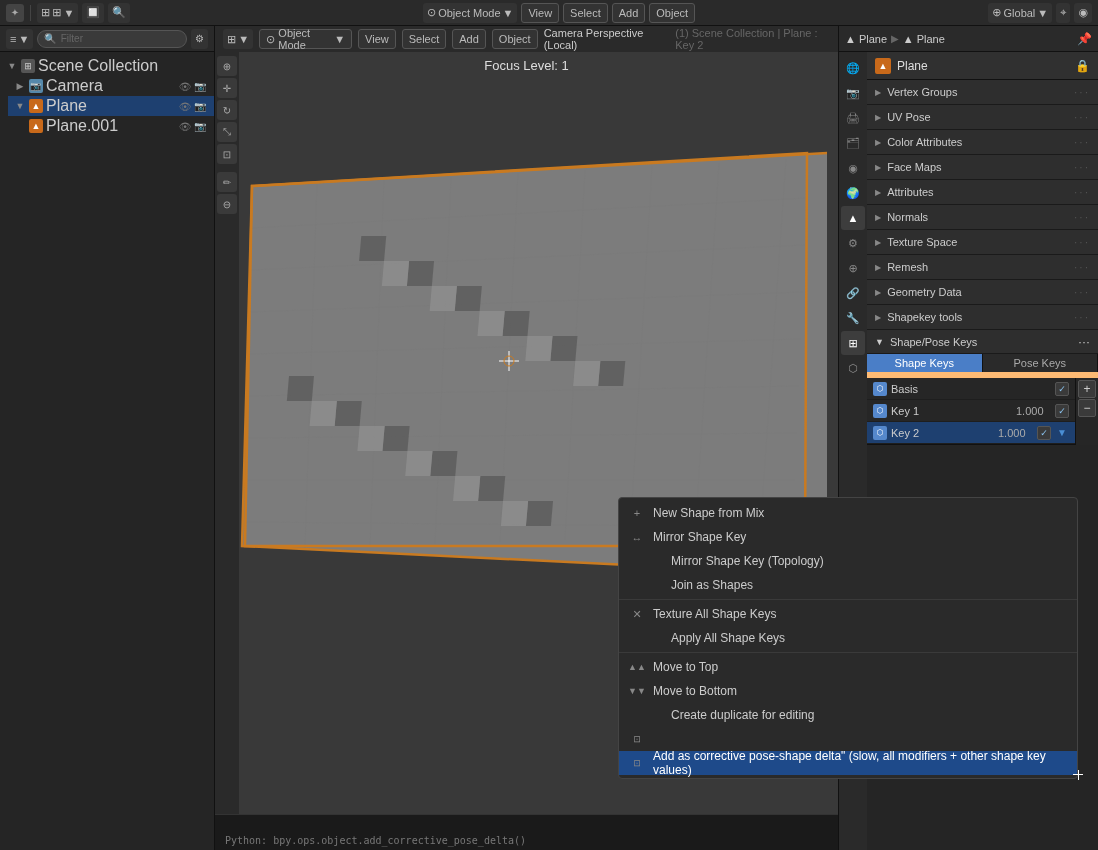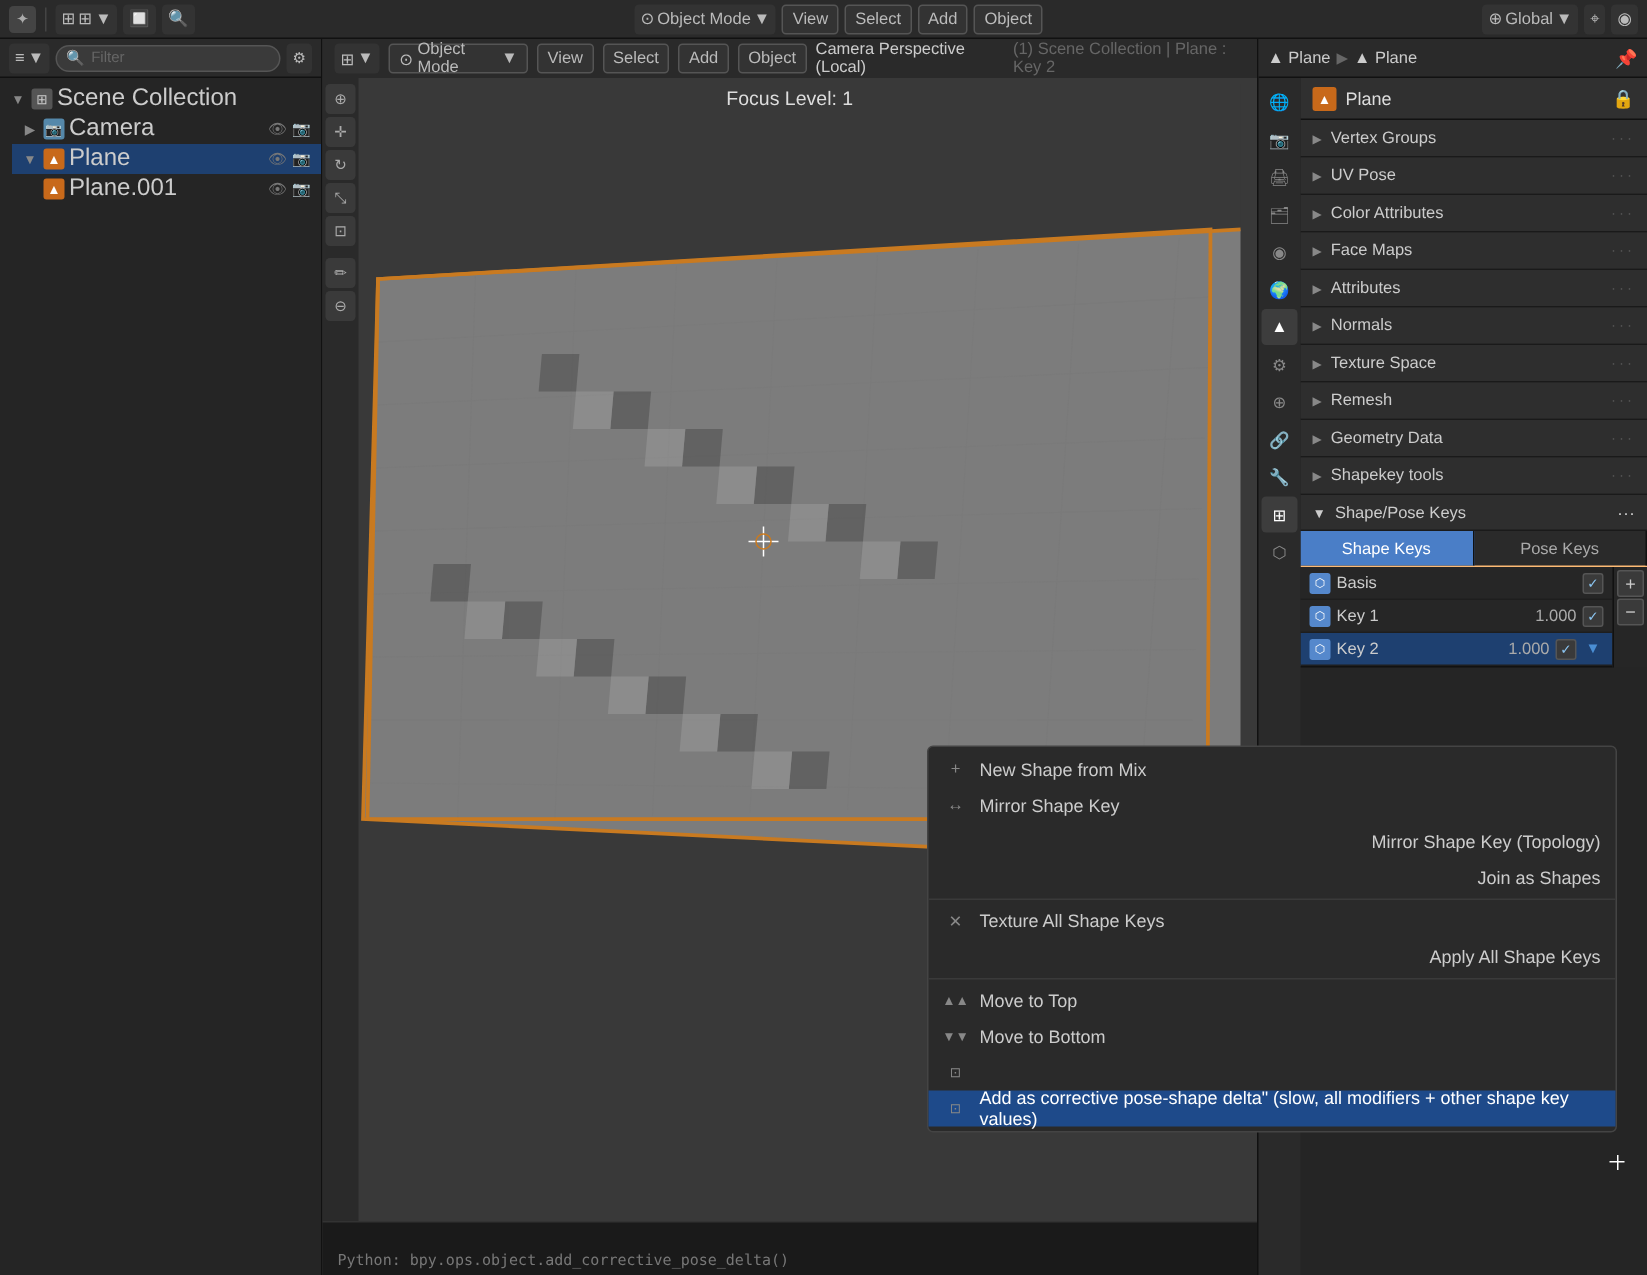--- a/index.html
+++ b/index.html
@@ -298,21 +298,21 @@
       gap: 6px;
       border-bottom: 1px solid #1a1a1a;
     }
     .shape-pose-header .expand-tri { font-size: 9px; color: #ccc; }
     .shape-pose-header .section-title { font-size: 11px; color: #ccc; flex:1; }
 
     .tab-row {
       display: flex;
       height: 24px;
       background: #2a2a2a;
-      border-bottom: 1px solid #fdba74;
+      border-bottom: 6px solid #fdba74;
     }
     .tab-btn {
       flex: 1;
       display: flex; align-items: center; justify-content: center;
       font-size: 11px;
       cursor: pointer;
       color: #aaa;
       border-right: 1px solid #111;
     }
     .tab-btn.active {
@@ -333,21 +333,21 @@
     }
     .shape-row.selected { background: #1e4070; }
     .shape-icon {
       width: 14px; height: 14px;
       border-radius: 2px;
       background: #5588cc;
       display: flex; align-items: center; justify-content: center;
       font-size: 8px; color: #fff;
     }
     .shape-name { flex: 1; font-size: 11px; color: #ccc; }
-    .shape-value { font-size: 11px; color: #aaa; min-width: 35px; text-align: right; }
+    .shape-value { font-size: 11px; color: #aaa; min-width: 35px; text-align: left; }
     .shape-check {
       width: 14px; height: 14px;
       background: #3a3a3a;
       border: 1px solid #555;
       border-radius: 2px;
       display: flex; align-items: center; justify-content: center;
       font-size: 9px; color: #8bc4f0;
     }
     .shape-arrow {
       width: 14px; height: 14px;
@@ -403,21 +403,20 @@
       font-size: 11px; color: #888;
     }
     .menu-item .menu-label { flex: 1; }
     .menu-separator {
       height: 1px;
       background: #3a3a3a;
       margin: 2px 0;
     }
     .menu-sub-item {
       padding-left: 28px;
-      text-align: right;
     }
 
     
     .tooltip-bar {
       position: absolute;
       bottom: 0; left: 215px; right: 260px;
       background: #1a1a1a;
       border-top: 1px solid #333;
       padding: 4px 10px;
       z-index: 10;
@@ -898,20 +897,24 @@
 
   <div class="menu-item">
     <div class="menu-icon" style="font-size:9px;">▲▲</div>
     <span class="menu-label">Move to Top</span>
   </div>
 
   <div class="menu-item">
     <div class="menu-icon" style="font-size:9px;">▼▼</div>
     <span class="menu-label">Move to Bottom</span>
   </div>
+  <div class="menu-item menu-sub-item">
+    <div class="menu-icon"></div>
+    <span class="menu-label">Create duplicate for editing</span>
+  </div>
 
   <div class="menu-item">
     <div class="menu-icon" style="font-size:9px;">⊡</div>
   </div>
 
   <div class="menu-item highlighted">
     <div class="menu-icon" style="font-size:9px;">⊡</div>
     <span class="menu-label">Add as corrective pose-shape delta" (slow, all modifiers + other shape key values)</span>
   </div>
 </div>

